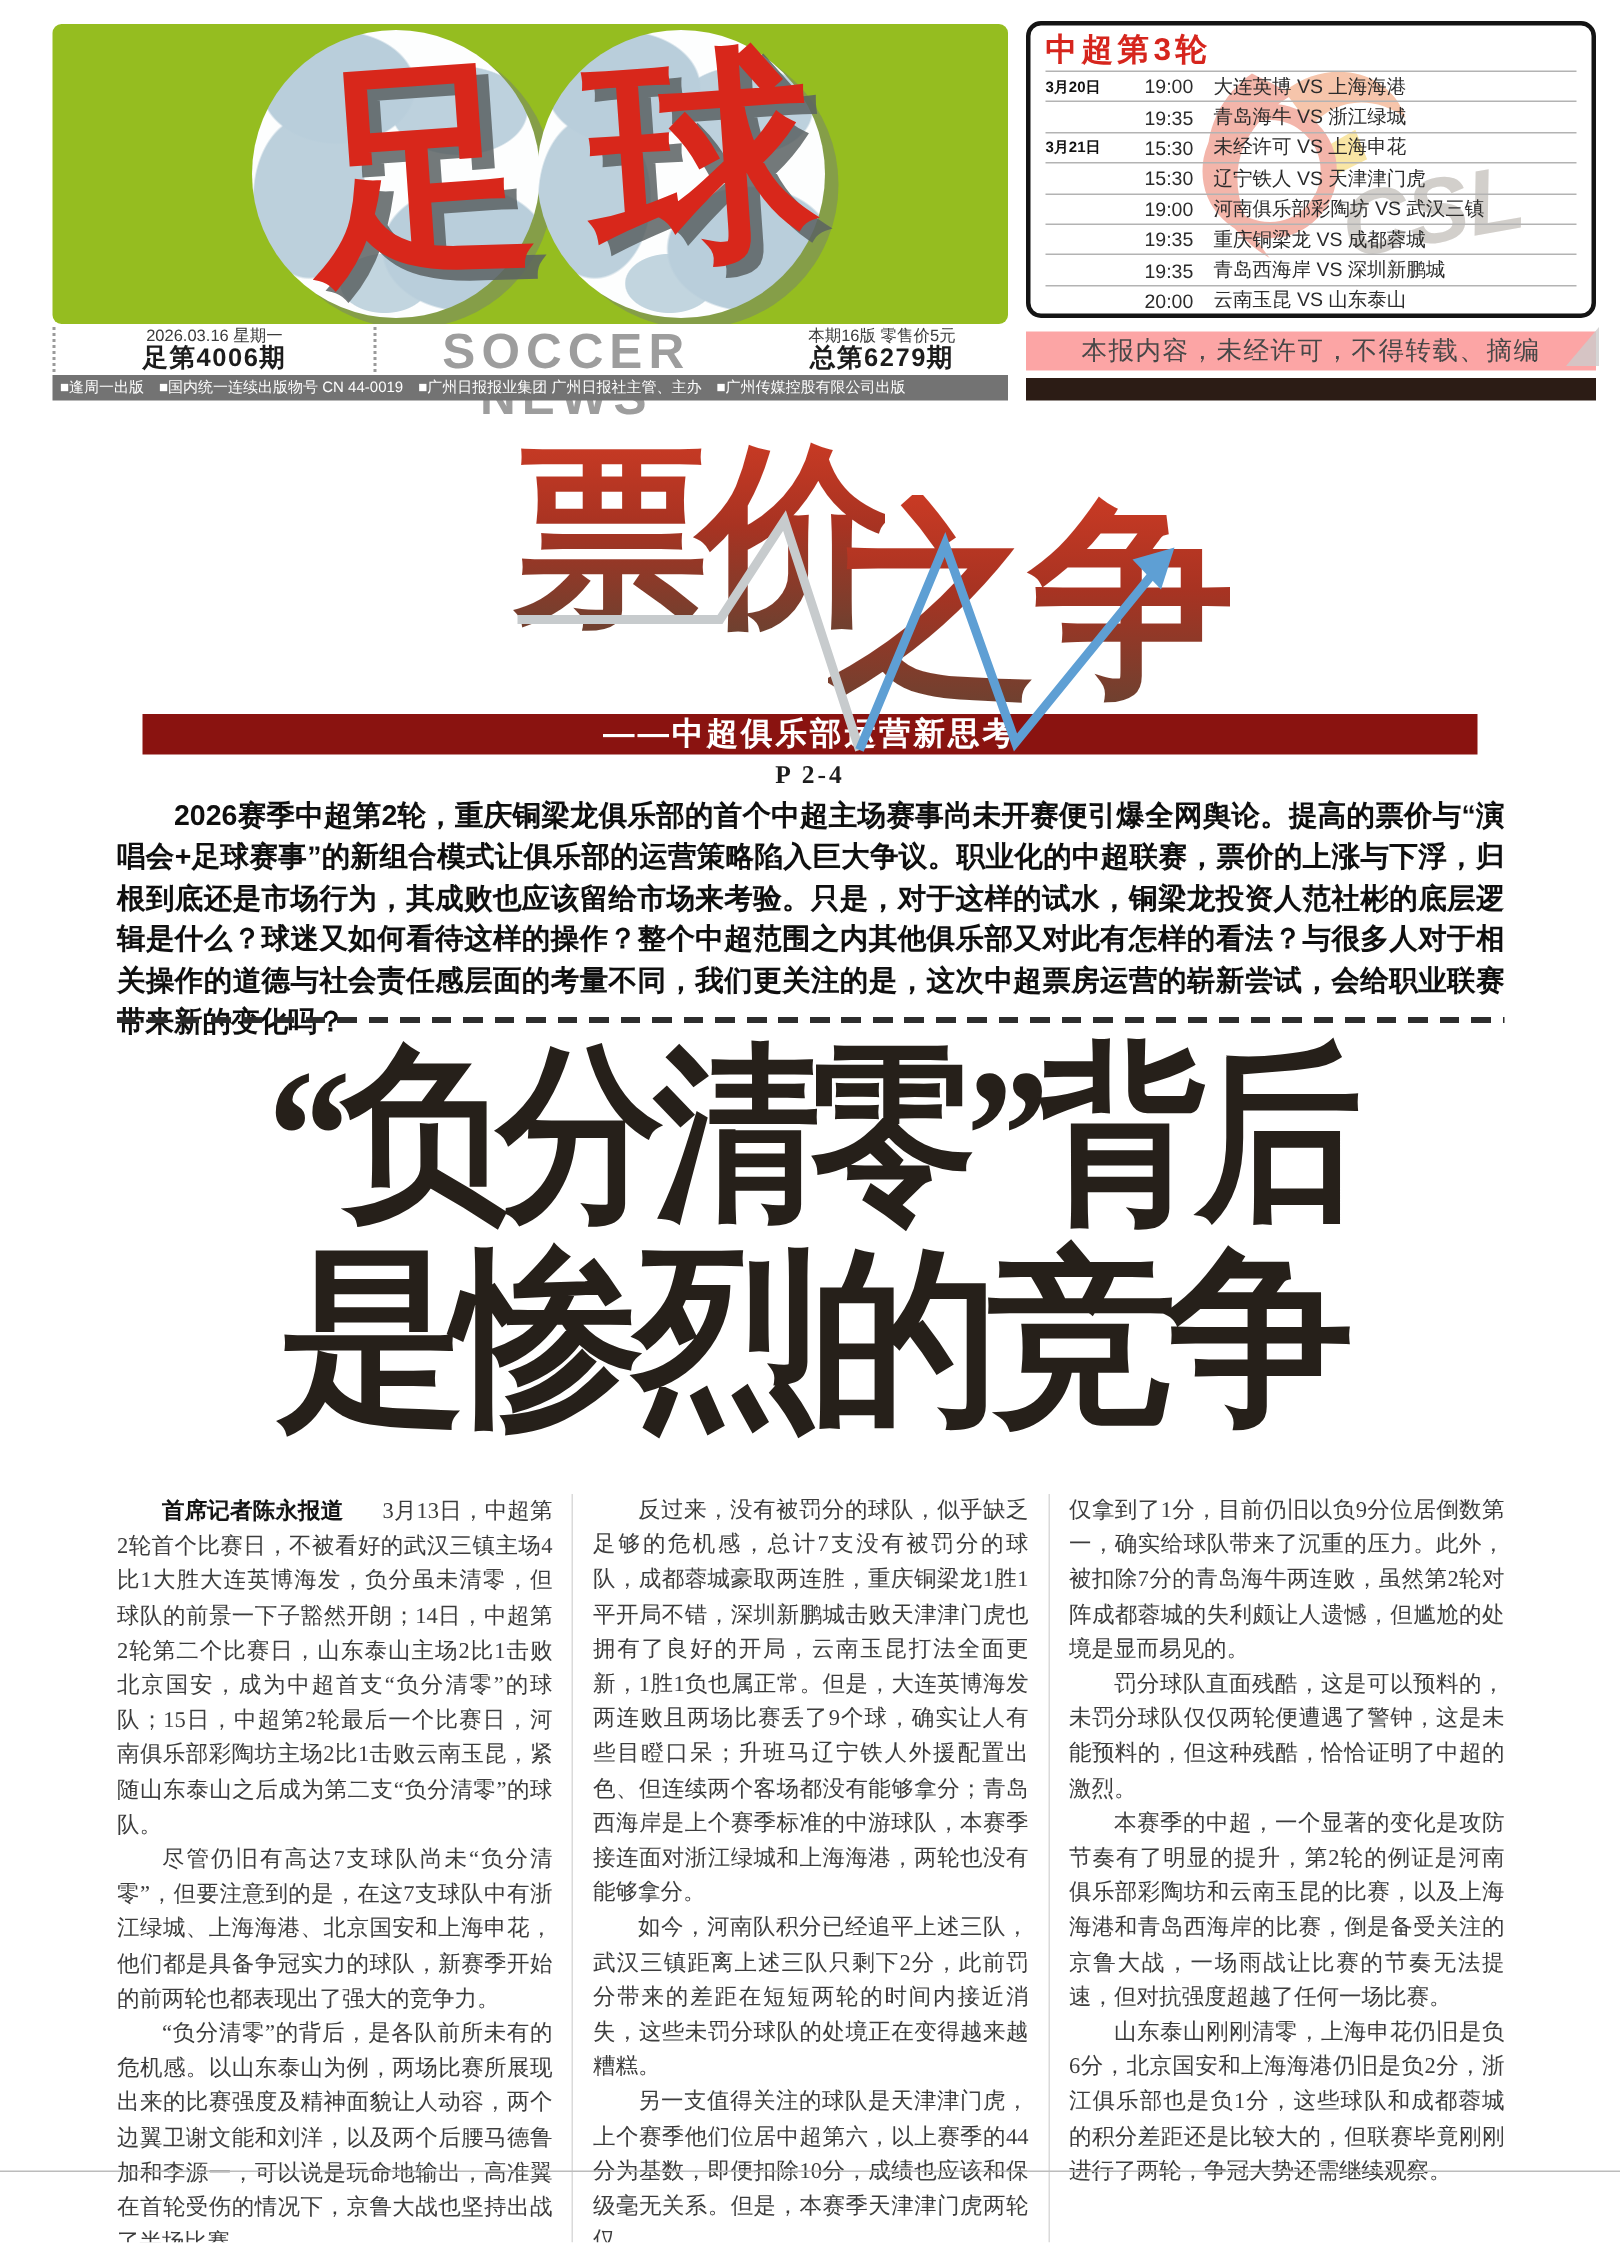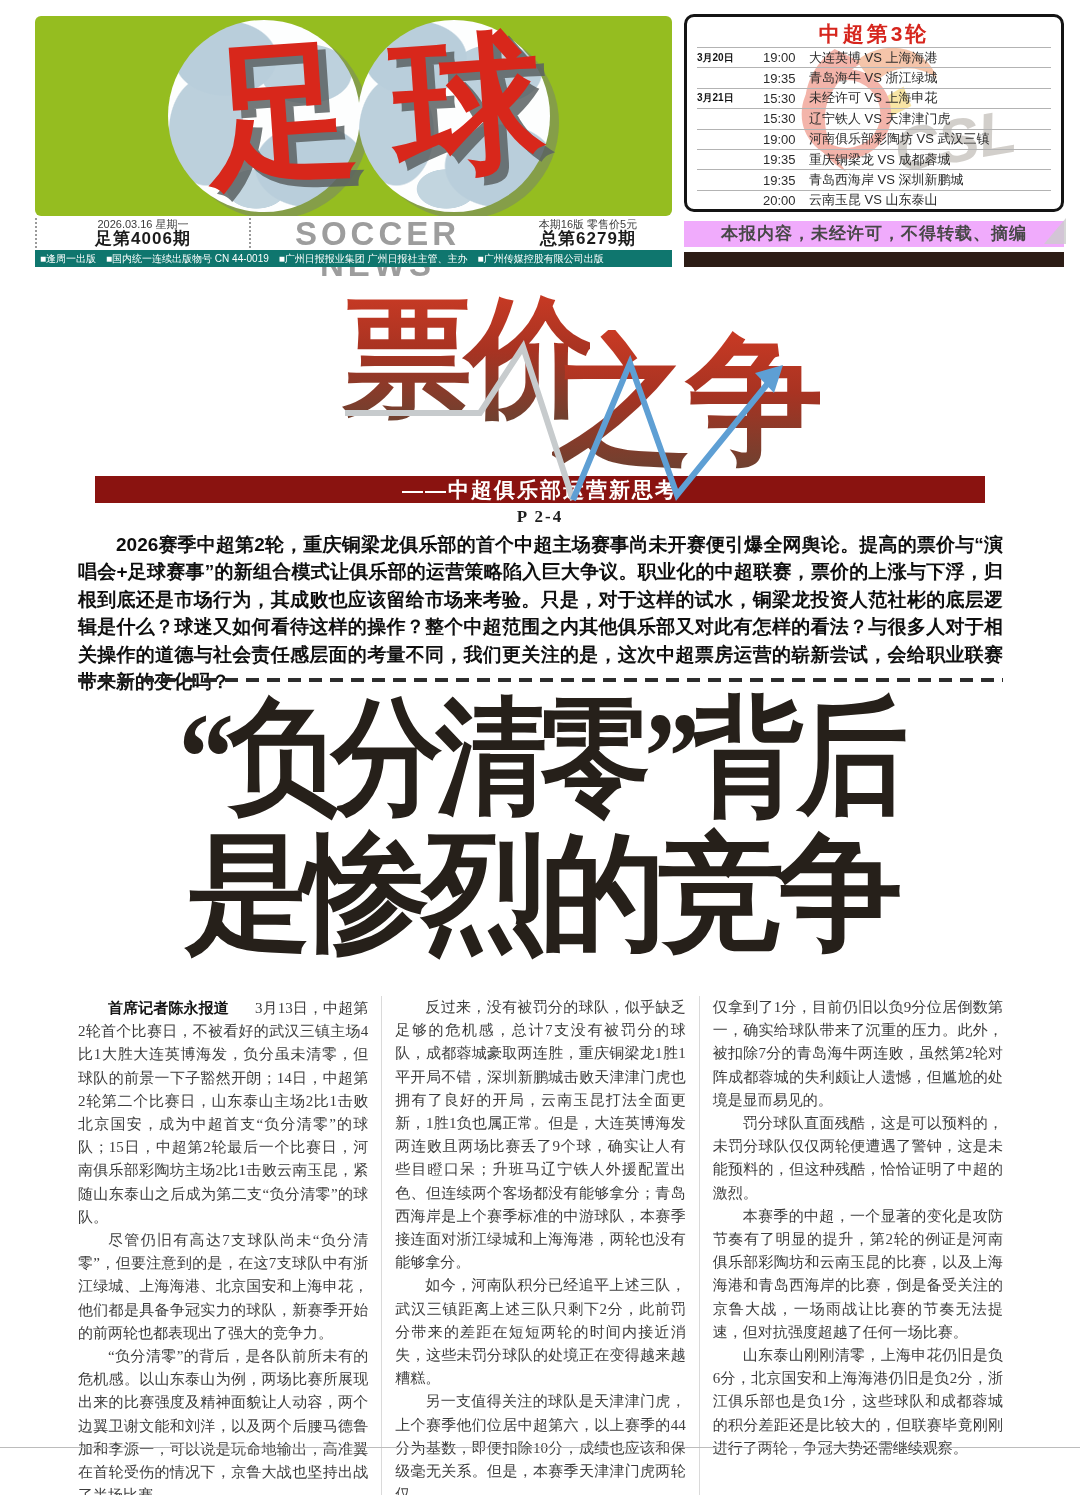--- a/index.html
+++ b/index.html
@@ -24,38 +24,38 @@
              transform:rotate(-4deg);font-family:"Liberation Sans",sans-serif;z-index:3;}
   .char-1{left:172px;top:22px;}
   .char-2{left:358px;top:14px;}
   .masthead-row{position:absolute;left:35px;top:218px;width:637px;height:30px;display:flex;}
   .issue-left{width:212px;text-align:center;border-left:2px dotted #9a9a9a;border-right:2px dotted #9a9a9a;}
   .issue-left .l1,.issue-right .l1{font-size:11px;color:#3a3a3a;line-height:13px;}
   .issue-left .l2,.issue-right .l2{font-size:17px;color:#1c1c1c;font-weight:700;line-height:16px;letter-spacing:1px;}
   .soccer-news{flex:1;text-align:center;font-size:33px;font-weight:800;color:#9d9d9d;
                letter-spacing:4px;line-height:31px;}
   .issue-right{width:168px;text-align:center;}
-  .pub-bar{position:absolute;left:35px;top:250px;width:637px;height:17px;background:#0f766e;
+  .pub-bar{position:absolute;left:35px;top:250px;width:637px;height:17px;background:#737373;
            color:#fff;font-size:10px;line-height:17px;padding:0 5px;box-sizing:border-box;
            white-space:nowrap;overflow:hidden;}
   
   .fx-box{position:absolute;left:684px;top:14px;width:380px;height:198px;box-sizing:border-box;
           border:3.5px solid #141414;border-radius:10px;background:#fff;overflow:hidden;
           padding:3px 10px 0;}
   .fx-watermark{position:absolute;left:0;top:0;width:100%;height:100%;pointer-events:none;z-index:1;}
   .fx-inner{position:relative;z-index:2;}
-  .fx-title{text-align:center;color:#d6251d;font-weight:900;font-size:21px;letter-spacing:3px;
+  .fx-title{color:#d6251d;font-weight:900;font-size:21px;letter-spacing:3px;
             line-height:27px;}
   .fx-row{display:flex;align-items:center;height:19.4px;border-top:1px solid #b3b3b3;
           font-size:13px;color:#2b2b2b;}
   .fx-date{width:66px;font-weight:800;color:#111;font-size:10px;}
   .fx-time{width:46px;}
   .fx-match{flex:1;}
-  .notice-bar{position:absolute;left:684px;top:221px;width:380px;height:26px;background:#f0abfc;
-              color:#474747;font-weight:700;font-size:17px;text-align:center;line-height:26px;
+  .notice-bar{position:absolute;left:684px;top:221px;width:380px;height:26px;background:#fca5a5;
+              color:#474747;font-weight:400;font-size:17px;text-align:center;line-height:26px;
               letter-spacing:1px;}
   .dark-bar{position:absolute;left:684px;top:252px;width:380px;height:15px;background:#2c1c15;}
   .page-curl{position:absolute;left:1044px;top:218px;width:0;height:0;
              border-left:22px solid transparent;border-bottom:26px solid #cccccc;opacity:.8;}
   
   .t-part{position:absolute;font-weight:900;line-height:1;letter-spacing:-6px;z-index:4;
           background:linear-gradient(180deg,#c93a24 0%,#a83322 45%,#6e4130 100%);
           -webkit-background-clip:text;background-clip:text;color:#a5351f;
           -webkit-text-fill-color:transparent;}
   .t-left{left:342px;top:292px;font-size:130px;}

